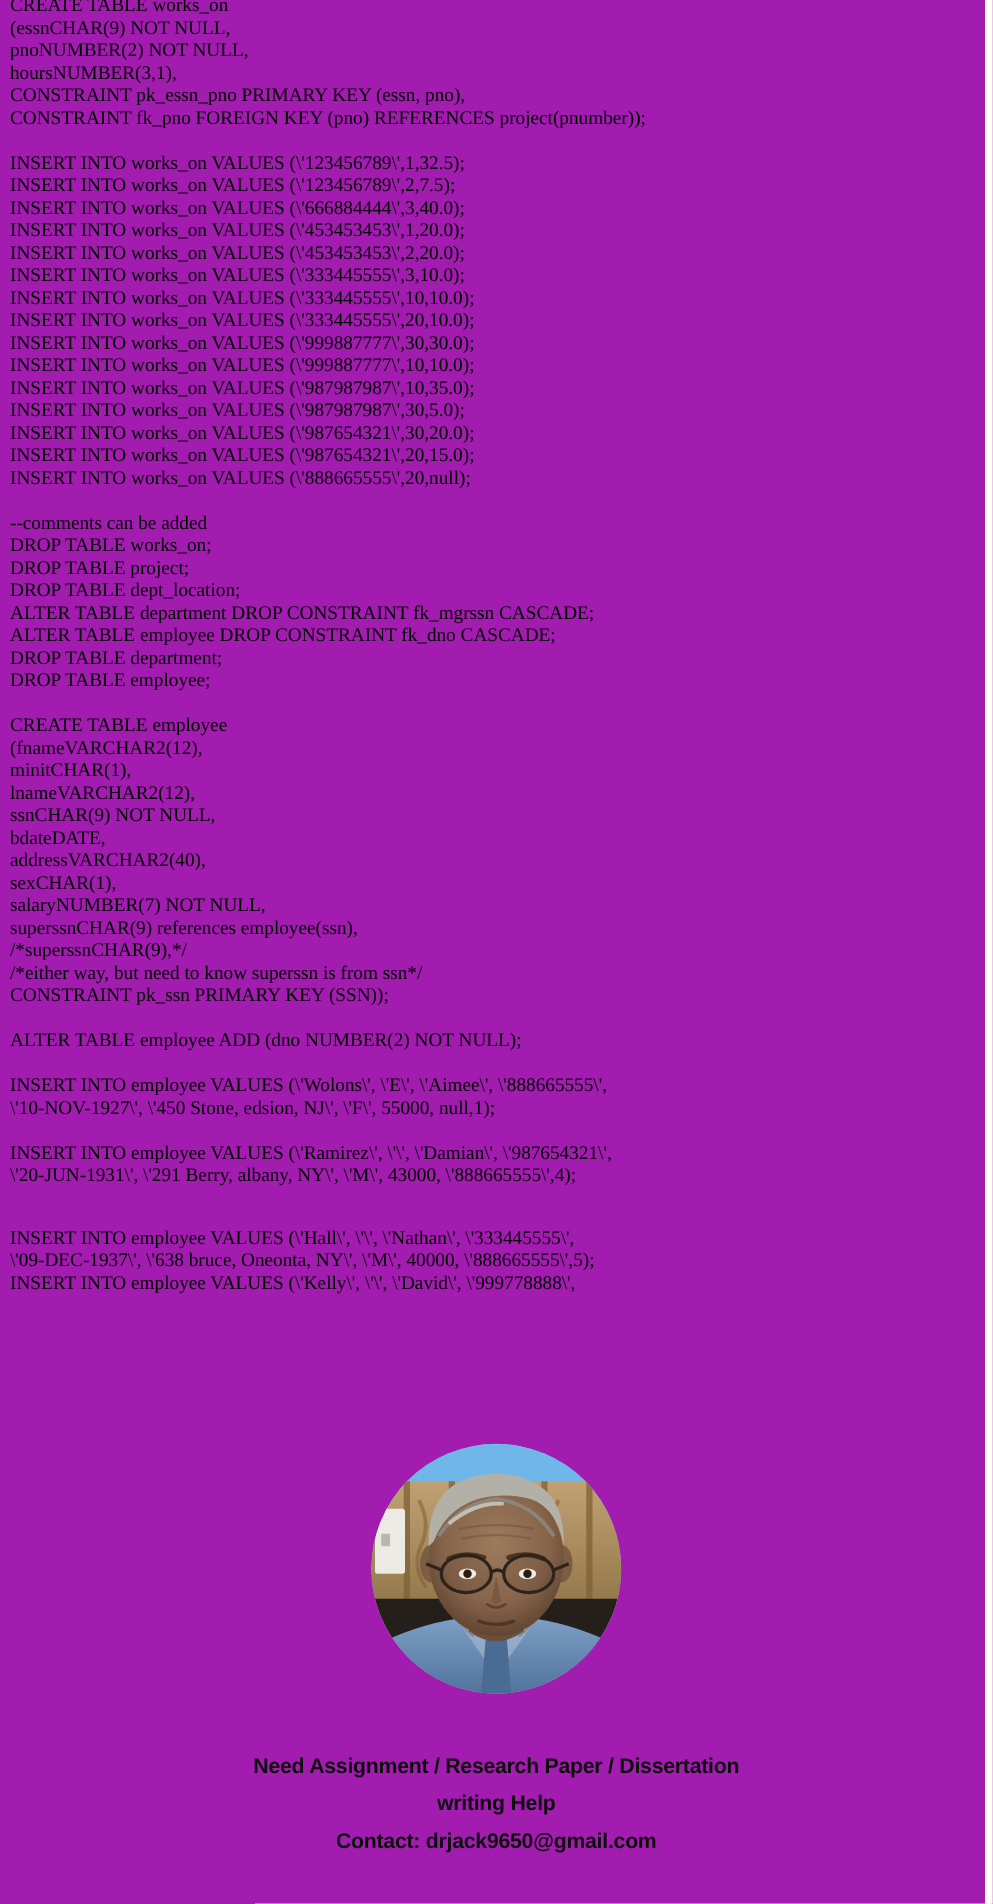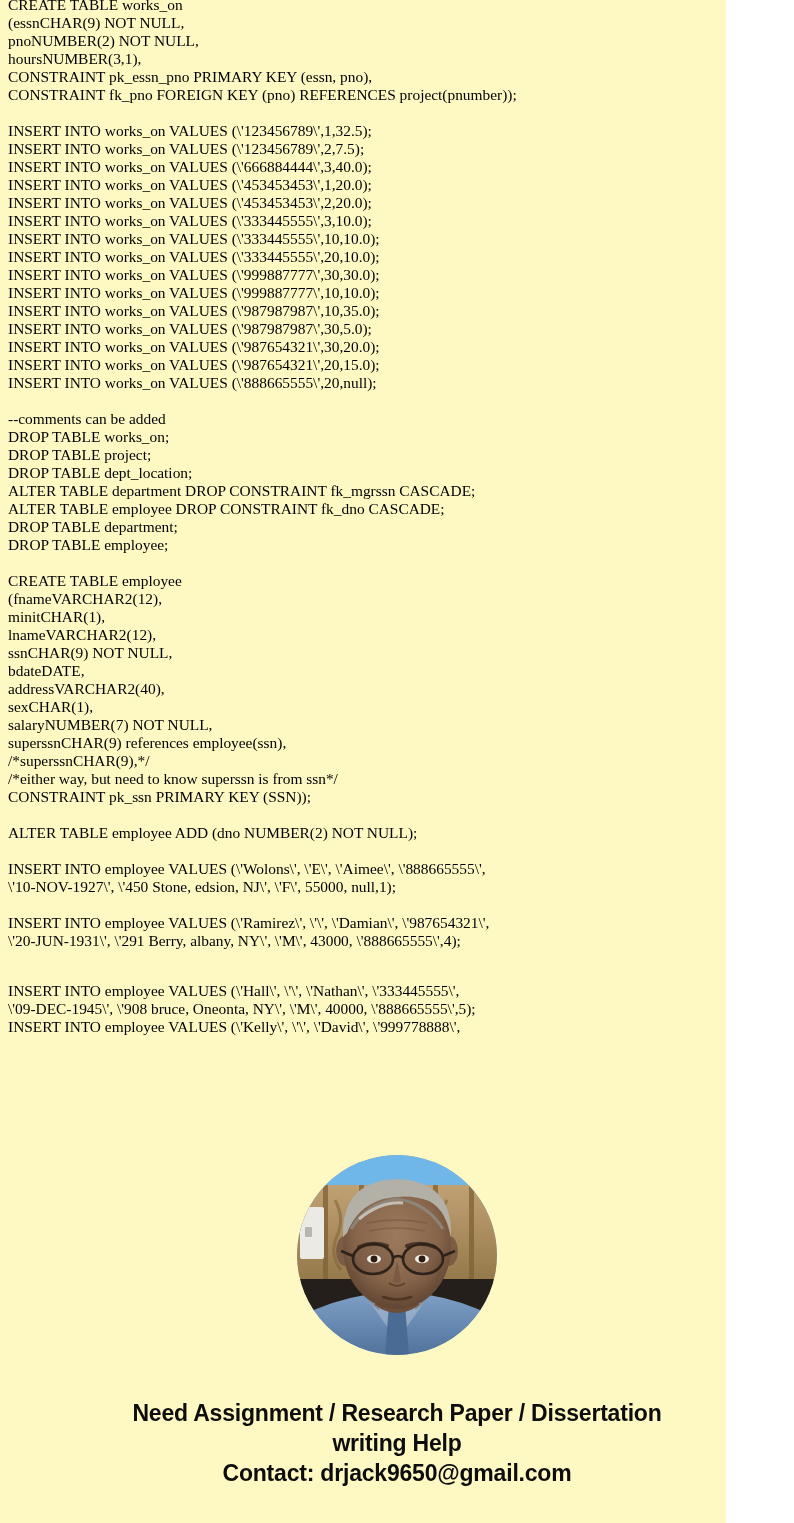--- a/index.html
+++ b/index.html
@@ -12,23 +12,23 @@
     width: 794px;
     height: 1523px;
     position: relative;
     overflow: hidden;
     font-family: "Liberation Serif", "DejaVu Serif", serif;
     color: #000000;
   }
 
   .page {
     position: relative;
-    width: 726px;
+    width: 788px;
     min-height: 1523px;
-    background: #fef9c3;
+    background: #a21caf;
     box-sizing: border-box;
   }
 
   
   .code-area {
     position: absolute;
     left: 8px;
     top: -4px;
     width: 780px;
   }
@@ -72,21 +72,21 @@
     position: absolute;
     left: 0;
     top: 1398px;
     width: 794px;
     text-align: center;
   }
   .promo-line {
     display: block;
     font-family: "Liberation Sans", "DejaVu Sans", sans-serif;
     font-weight: bold;
-    font-size: 23px;
+    font-size: 17px;
     line-height: 30px;
     color: #0d0d0d;
     letter-spacing: -0.2px;
     padding: 0 14px;
   }
 </style>
 </head>
 <body>
 
 <div class="page">
@@ -155,21 +155,21 @@
       <span class="code-line">\'10-NOV-1927\', \'450 Stone, edsion, NJ\', \'F\', 55000, null,1);</span>
     </div>
 
     <div class="code-block">
       <span class="code-line">INSERT INTO employee VALUES (\'Ramirez\', \'\', \'Damian\', \'987654321\',</span>
       <span class="code-line">\'20-JUN-1931\', \'291 Berry, albany, NY\', \'M\', 43000, \'888665555\',4);</span>
     </div>
 
     <div class="code-block">
       <span class="code-line">INSERT INTO employee VALUES (\'Hall\', \'\', \'Nathan\', \'333445555\',</span>
-      <span class="code-line">\'09-DEC-1945\', \'908 bruce, Oneonta, NY\', \'M\', 40000, \'888665555\',5);</span>
+      <span class="code-line">\'09-DEC-1937\', \'638 bruce, Oneonta, NY\', \'M\', 40000, \'888665555\',5);</span>
       <span class="code-line">INSERT INTO employee VALUES (\'Kelly\', \'\', \'David\', \'999778888\',</span>
     </div>
   </div>
 
   <div class="avatar-wrap">
     <div class="avatar">
       <svg width="200" height="200" viewBox="0 0 200 200" aria-hidden="true">
         <defs>
           <clipPath id="circClip">
               <circle cx="100" cy="100" r="100"></circle>

